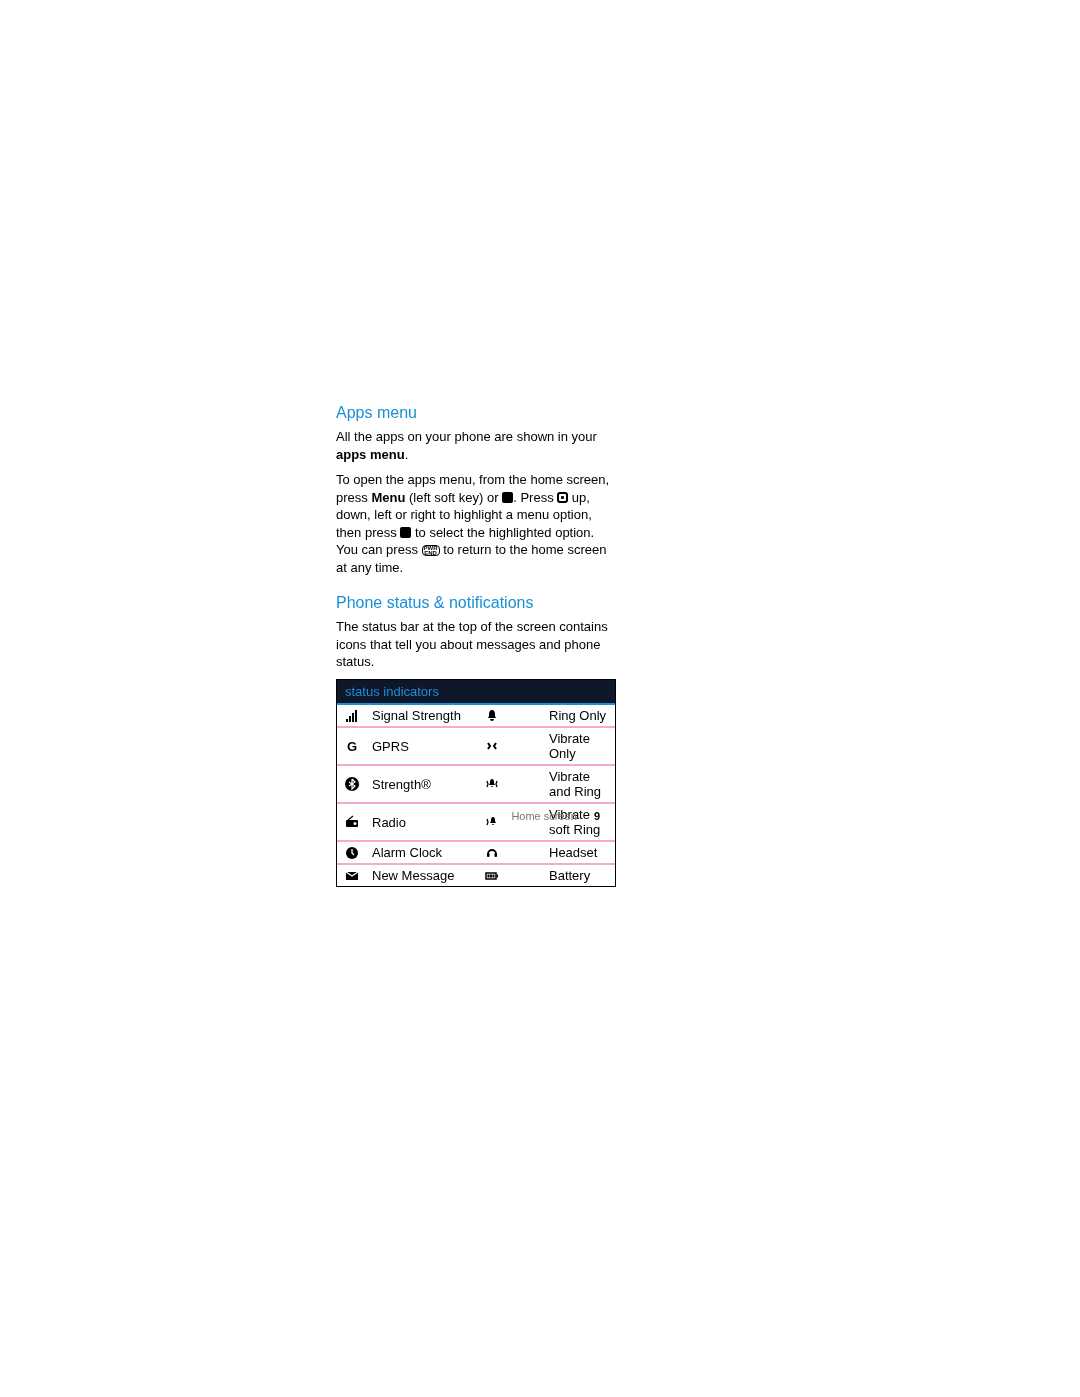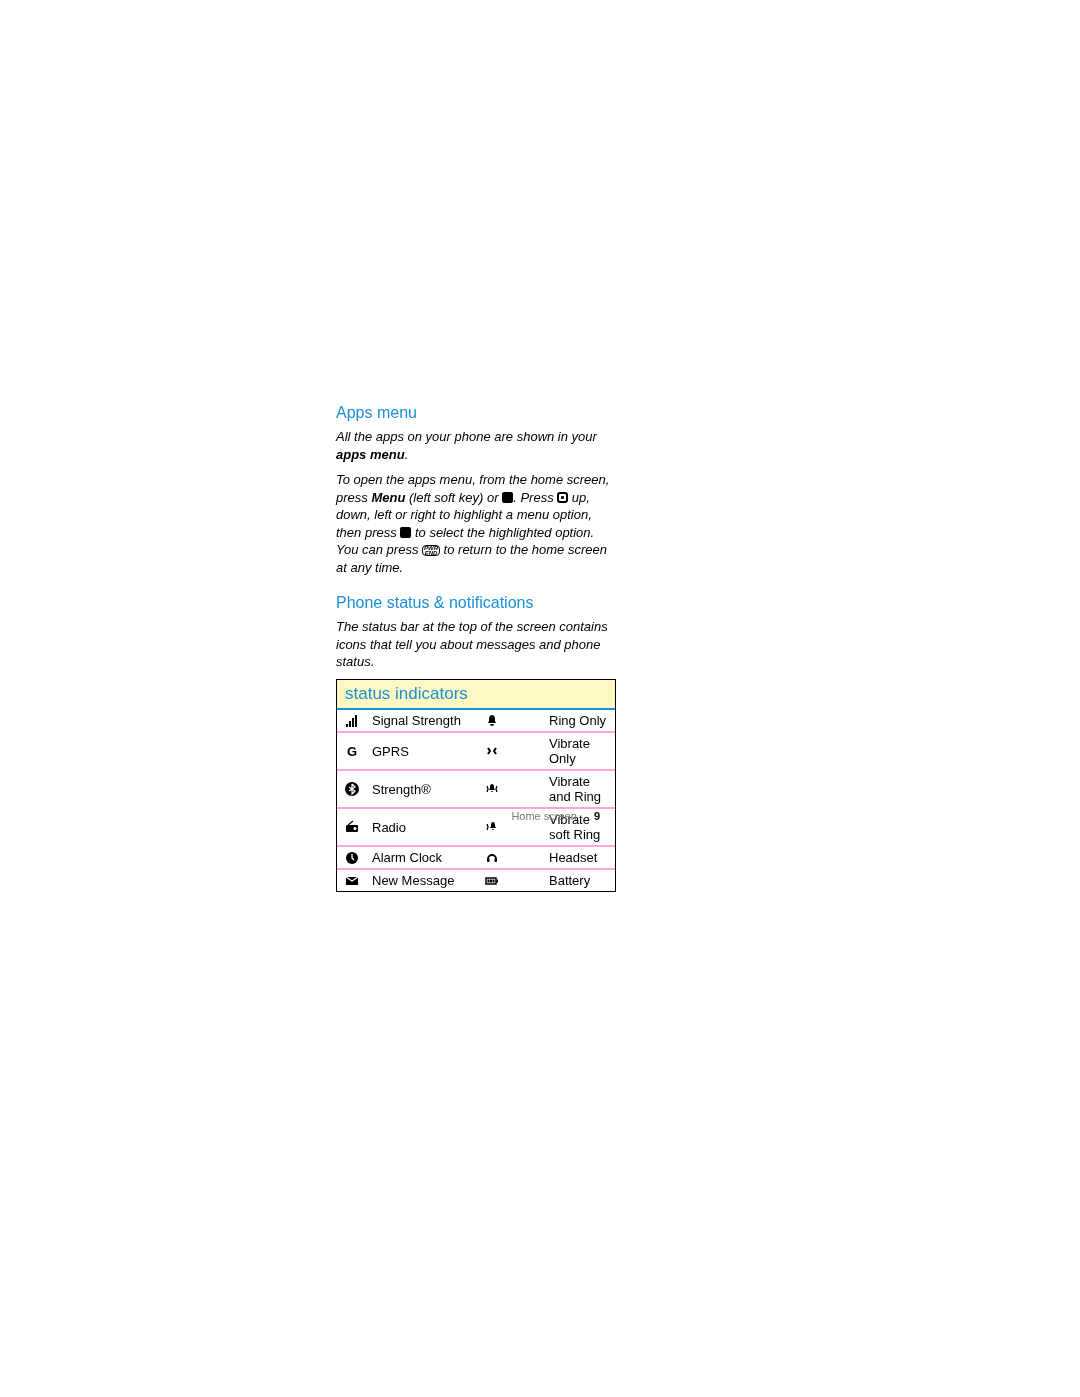--- a/index.html
+++ b/index.html
@@ -21,21 +21,20 @@
   .heading {
     color: #1b8fd6;
     font-size: 16px;
     font-weight: normal;
     margin-bottom: 6px;
   }
   .para {
     font-size: 13px;
     line-height: 1.35;
     margin-bottom: 8px;
-    font-style: italic;
   }
   .bold { font-weight: bold; }
   .key-solid {
     display: inline-block;
     width: 11px; height: 11px;
     background: #000;
     border-radius: 2px;
     vertical-align: -1px;
   }
   .key-hollow {
@@ -65,23 +64,23 @@
     text-align: center;
     padding: 0 1px;
     font-weight: bold;
   }
   .status-table {
     border: 1px solid #000;
     width: 100%;
     margin-top: 4px;
   }
   .status-header {
-    background: #fef9c3;
+    background: #0f172a;
     color: #1b8fd6;
-    font-size: 17px;
+    font-size: 13px;
     padding: 4px 8px;
     border-bottom: 2px solid #1b8fd6;
   }
   .status-row {
     display: flex;
     border-bottom: 2px solid #f9a8d4;
   }
   .status-row:last-child { border-bottom: none; }
   .cell {
     display: flex;

